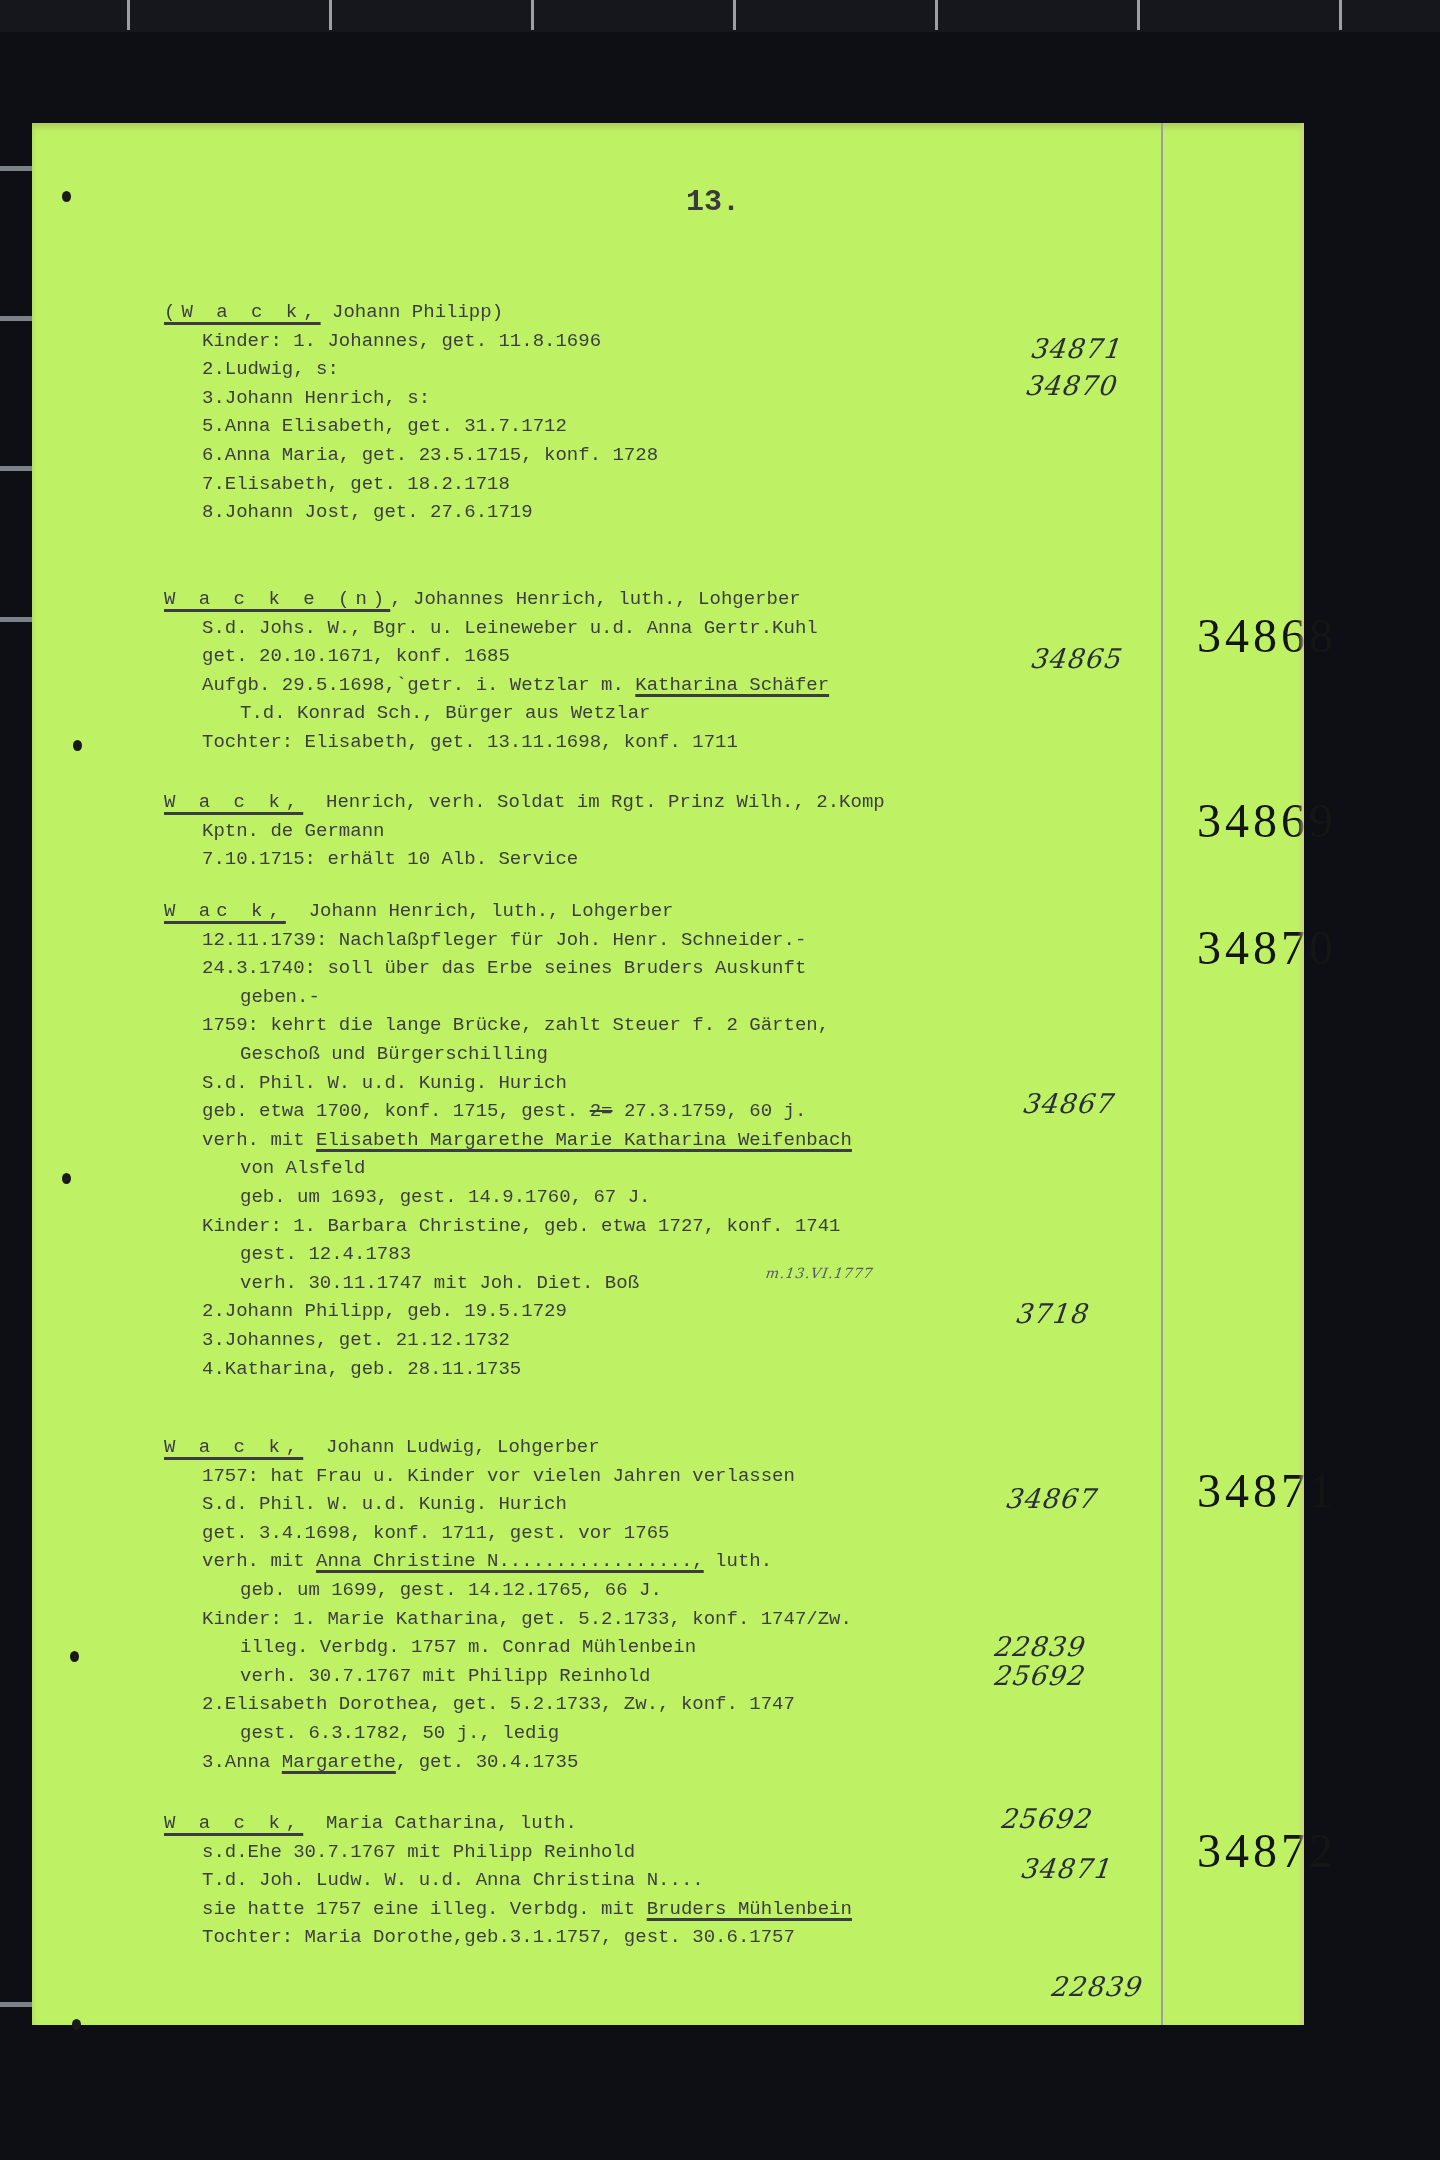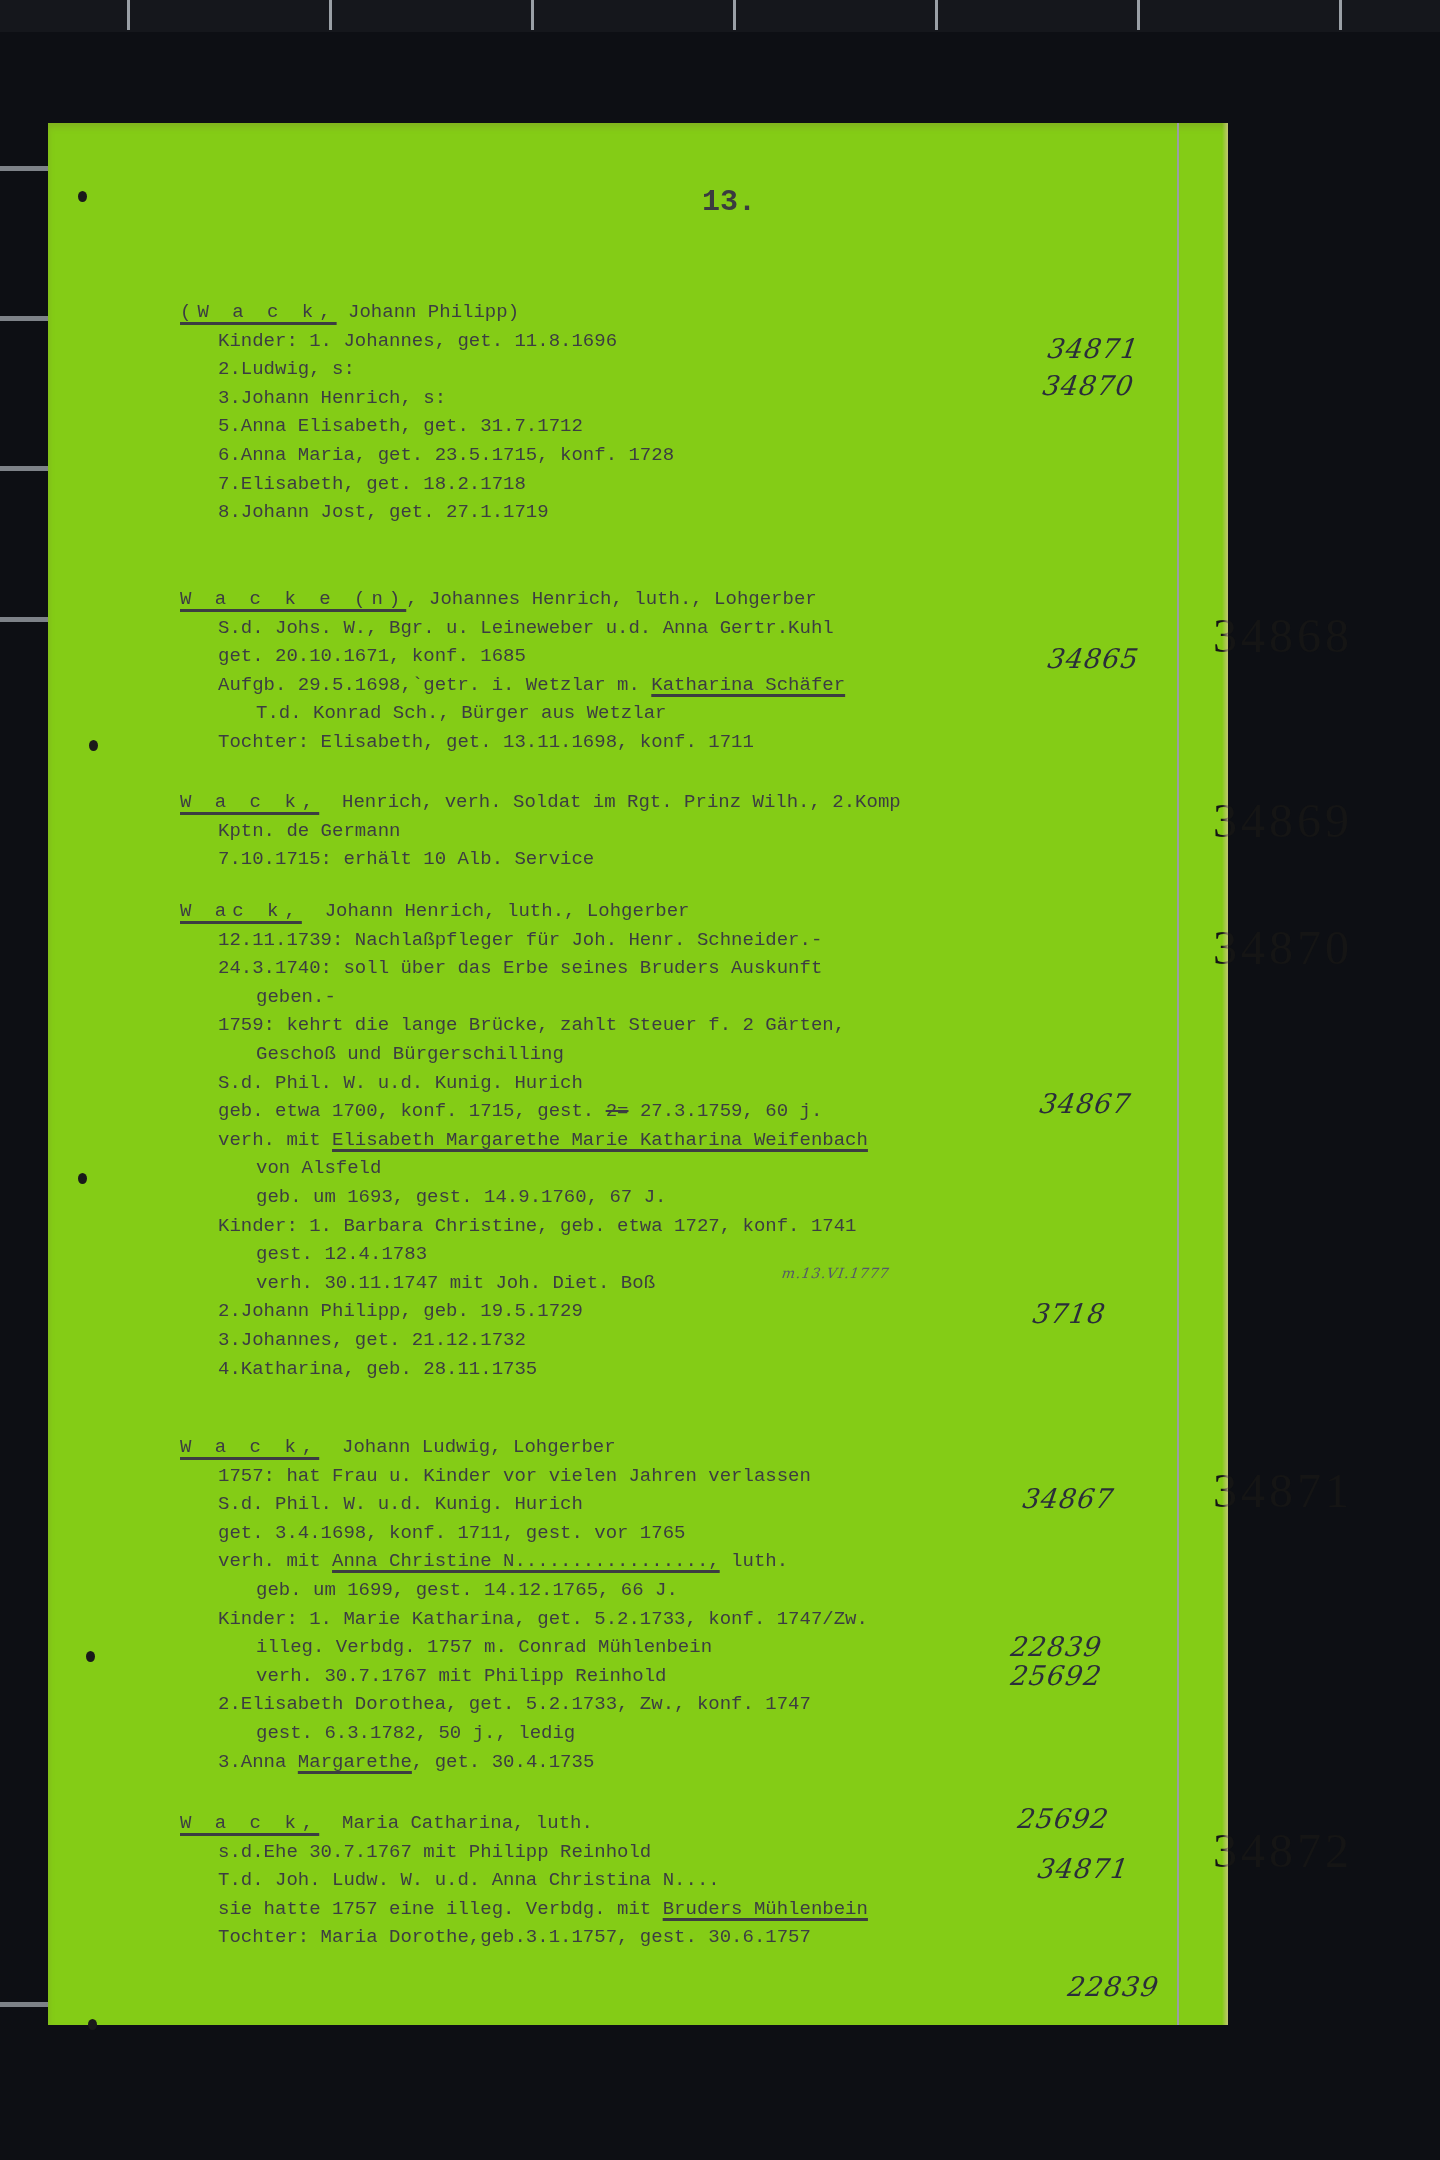--- a/index.html
+++ b/index.html
@@ -9,22 +9,22 @@
     font-family:"Liberation Mono", "DejaVu Sans Mono", monospace;
   }
   
   .scan-top {
     position:absolute; left:0; top:0; width:1440px; height:32px;
     background:#15171c;
   }
   .tick { position:absolute; top:0; width:3px; height:30px; background:#9aa0a6; }
   .edge-tick { position:absolute; left:0; width:48px; height:5px; background:#7d8288; }
   .page {
-    position:absolute; left:48px; top:123px; width:1180px; height:1902px;
-    background:#84cc16;
+    position:absolute; left:32px; top:123px; width:1272px; height:1902px;
+    background:#bef264;
     box-shadow: inset 0 4px 6px rgba(120,100,60,0.25);
   }
   .page::after { 
     content:""; position:absolute; right:0; top:0; width:6px; height:100%;
     background:linear-gradient(90deg, rgba(220,205,150,0), rgba(220,205,150,0.7));
   }
   .rule { position:absolute; left:1129px; top:0; width:2px; height:100%; background:#9b9ea4; }
   .punch { position:absolute; width:9px; height:11px; border-radius:50%; background:#1a1a1a; }
   .pageno {
     position:absolute; left:654px; top:62px; font-size:30px; font-weight:bold; color:#3a3b3f;
@@ -78,21 +78,21 @@
   <div class="pageno">13.</div>
 
   <div class="entry" style="top:175px">
     <div class="line"><span class="surname">(W a c k,</span><span> Johann Philipp)</span></div>
     <div class="line ind1">Kinder: 1. Johannes, get. 11.8.1696</div>
     <div class="line ind1">2.Ludwig, s:</div>
     <div class="line ind1">3.Johann Henrich, s:</div>
     <div class="line ind1">5.Anna Elisabeth, get. 31.7.1712</div>
     <div class="line ind1">6.Anna Maria, get. 23.5.1715, konf. 1728</div>
     <div class="line ind1">7.Elisabeth, get. 18.2.1718</div>
-    <div class="line ind1">8.Johann Jost, get. 27.1.1719</div>
+    <div class="line ind1">8.Johann Jost, get. 27.6.1719</div>
   </div>
   <div class="hand" style="left:1000px;top:210px">34871</div>
   <div class="hand" style="left:995px;top:247px">34870</div>
 
   <div class="entry" style="top:462px">
     <div class="line"><span class="surname">W a c k e (n)</span><span>, Johannes Henrich, luth., Lohgerber</span></div>
     <div class="line ind1">S.d. Johs. W., Bgr. u. Leineweber u.d. Anna Gertr.Kuhl</div>
     <div class="line ind1">get. 20.10.1671, konf. 1685</div>
     <div class="line ind1"><span>Aufgb. 29.5.1698,`getr. i. Wetzlar m. </span><span class="ul">Katharina Schäfer</span></div>
     <div class="line ind2">T.d. Konrad Sch., Bürger aus Wetzlar</div>

